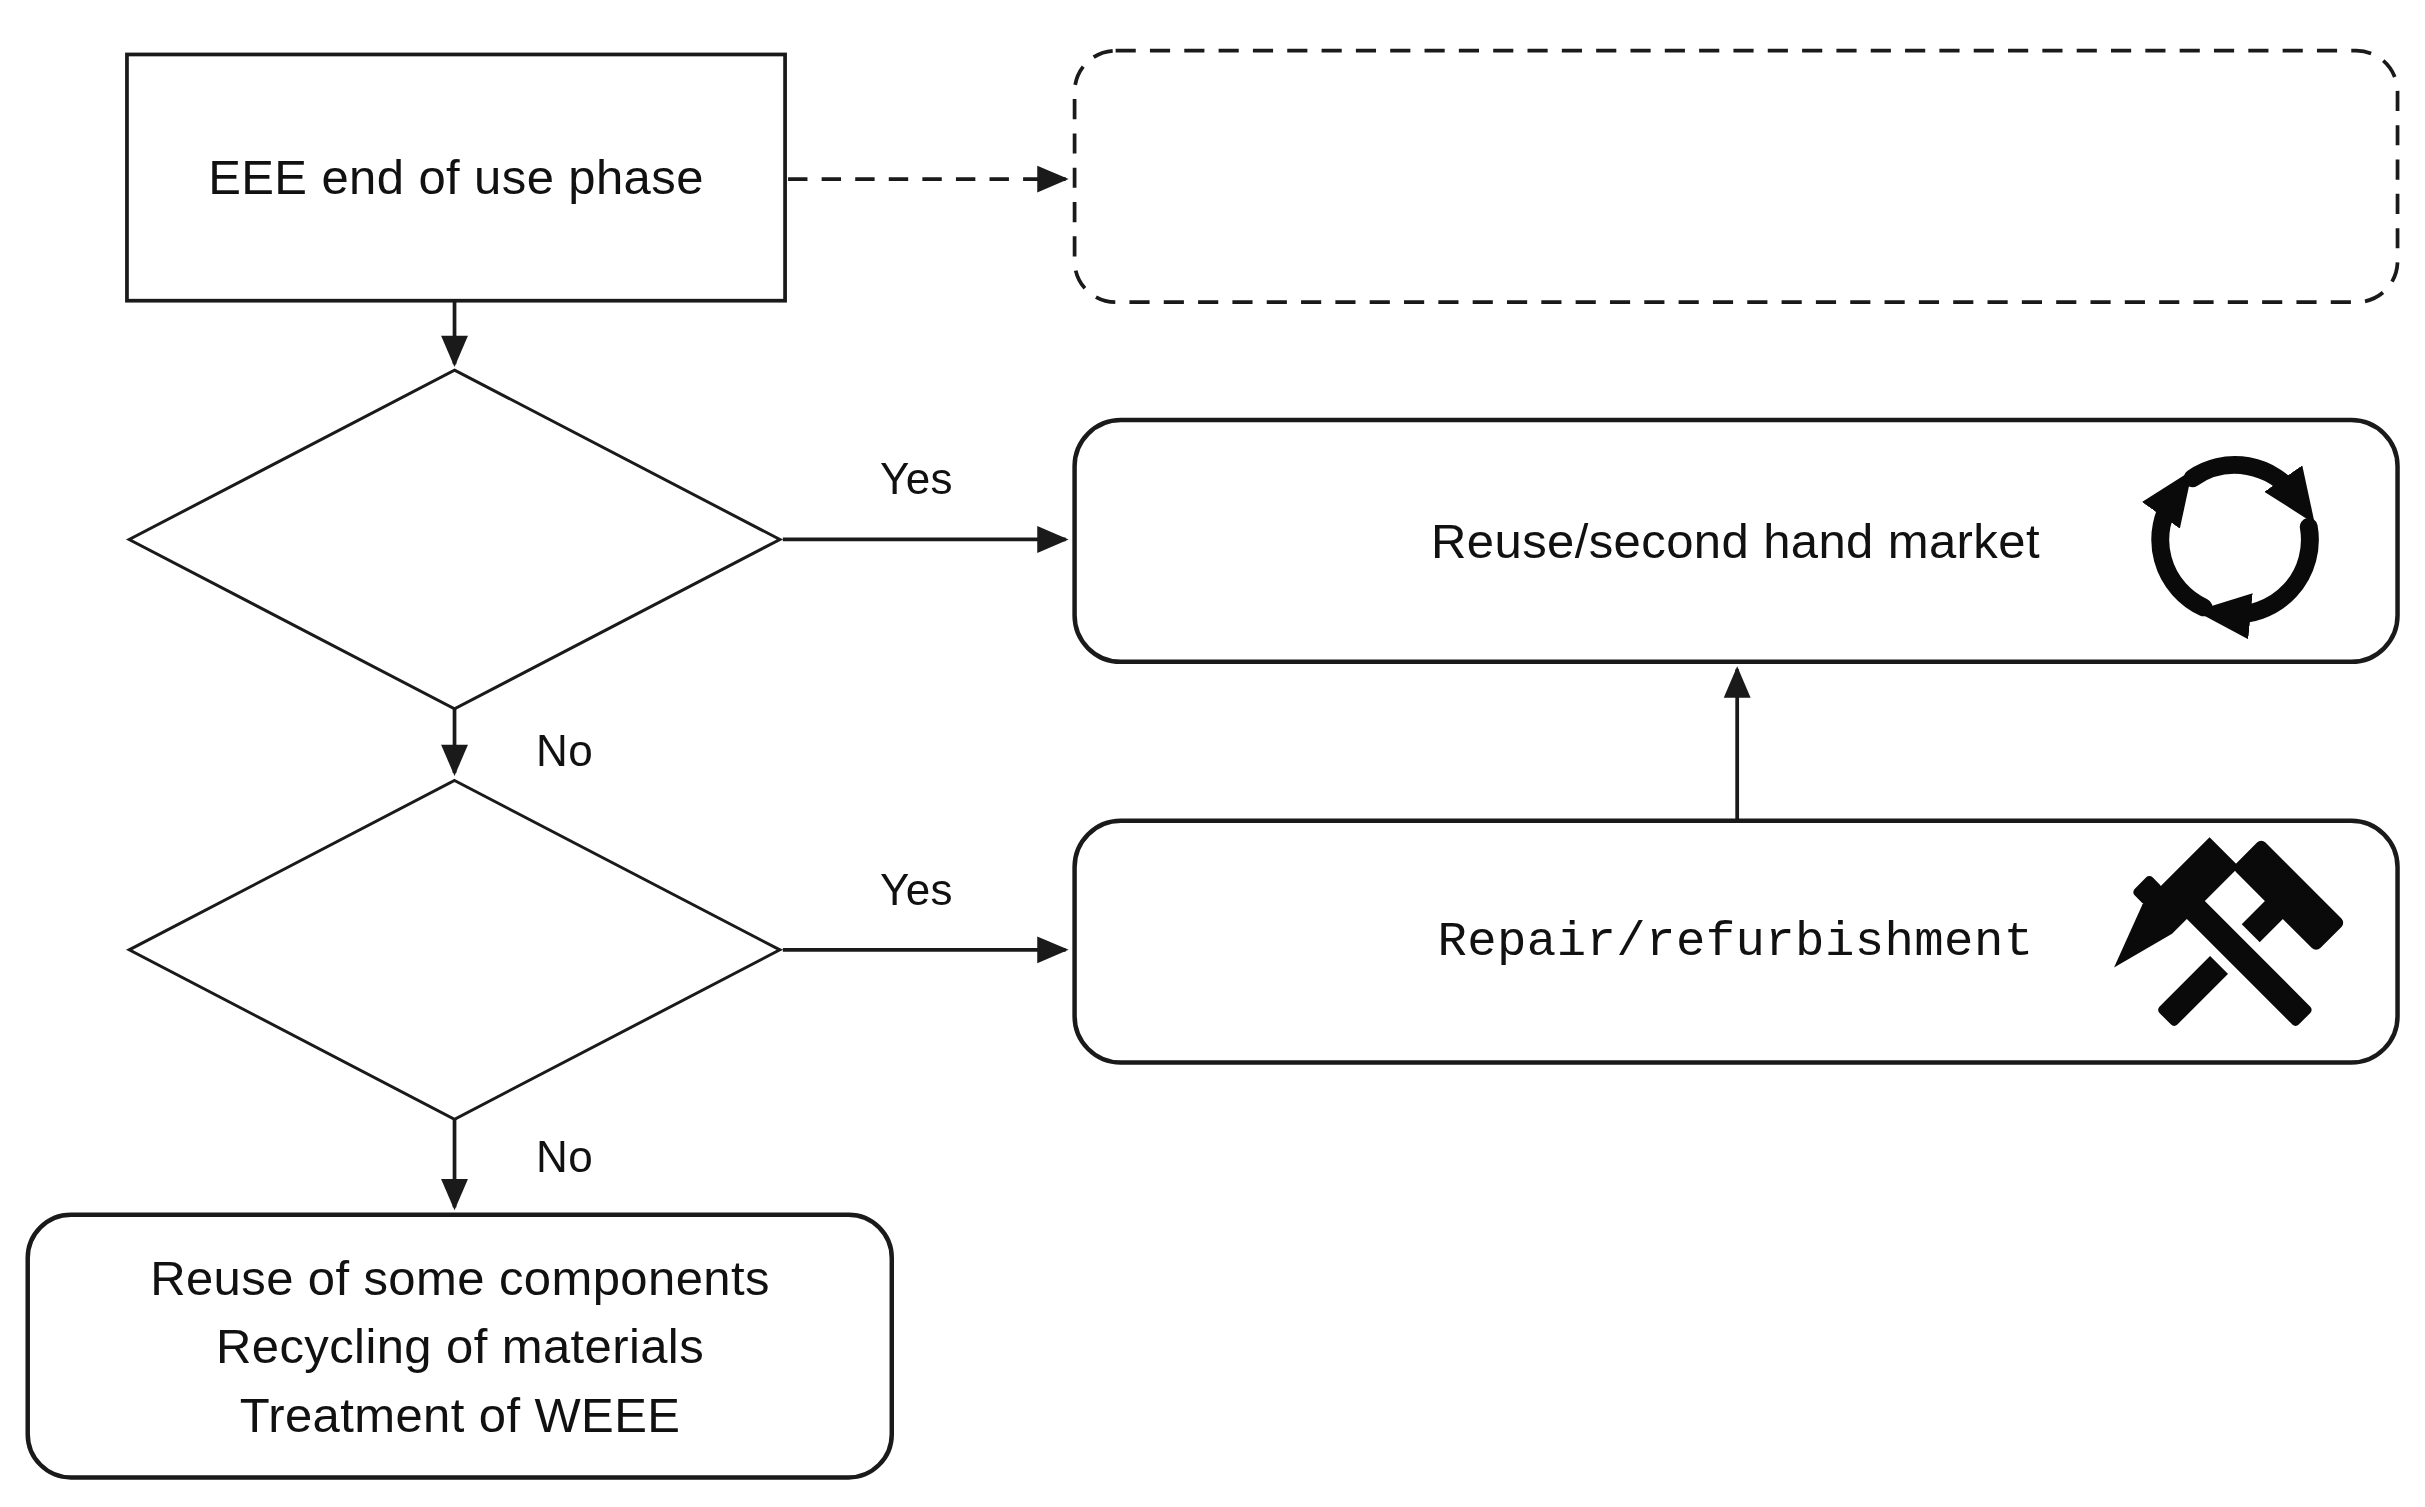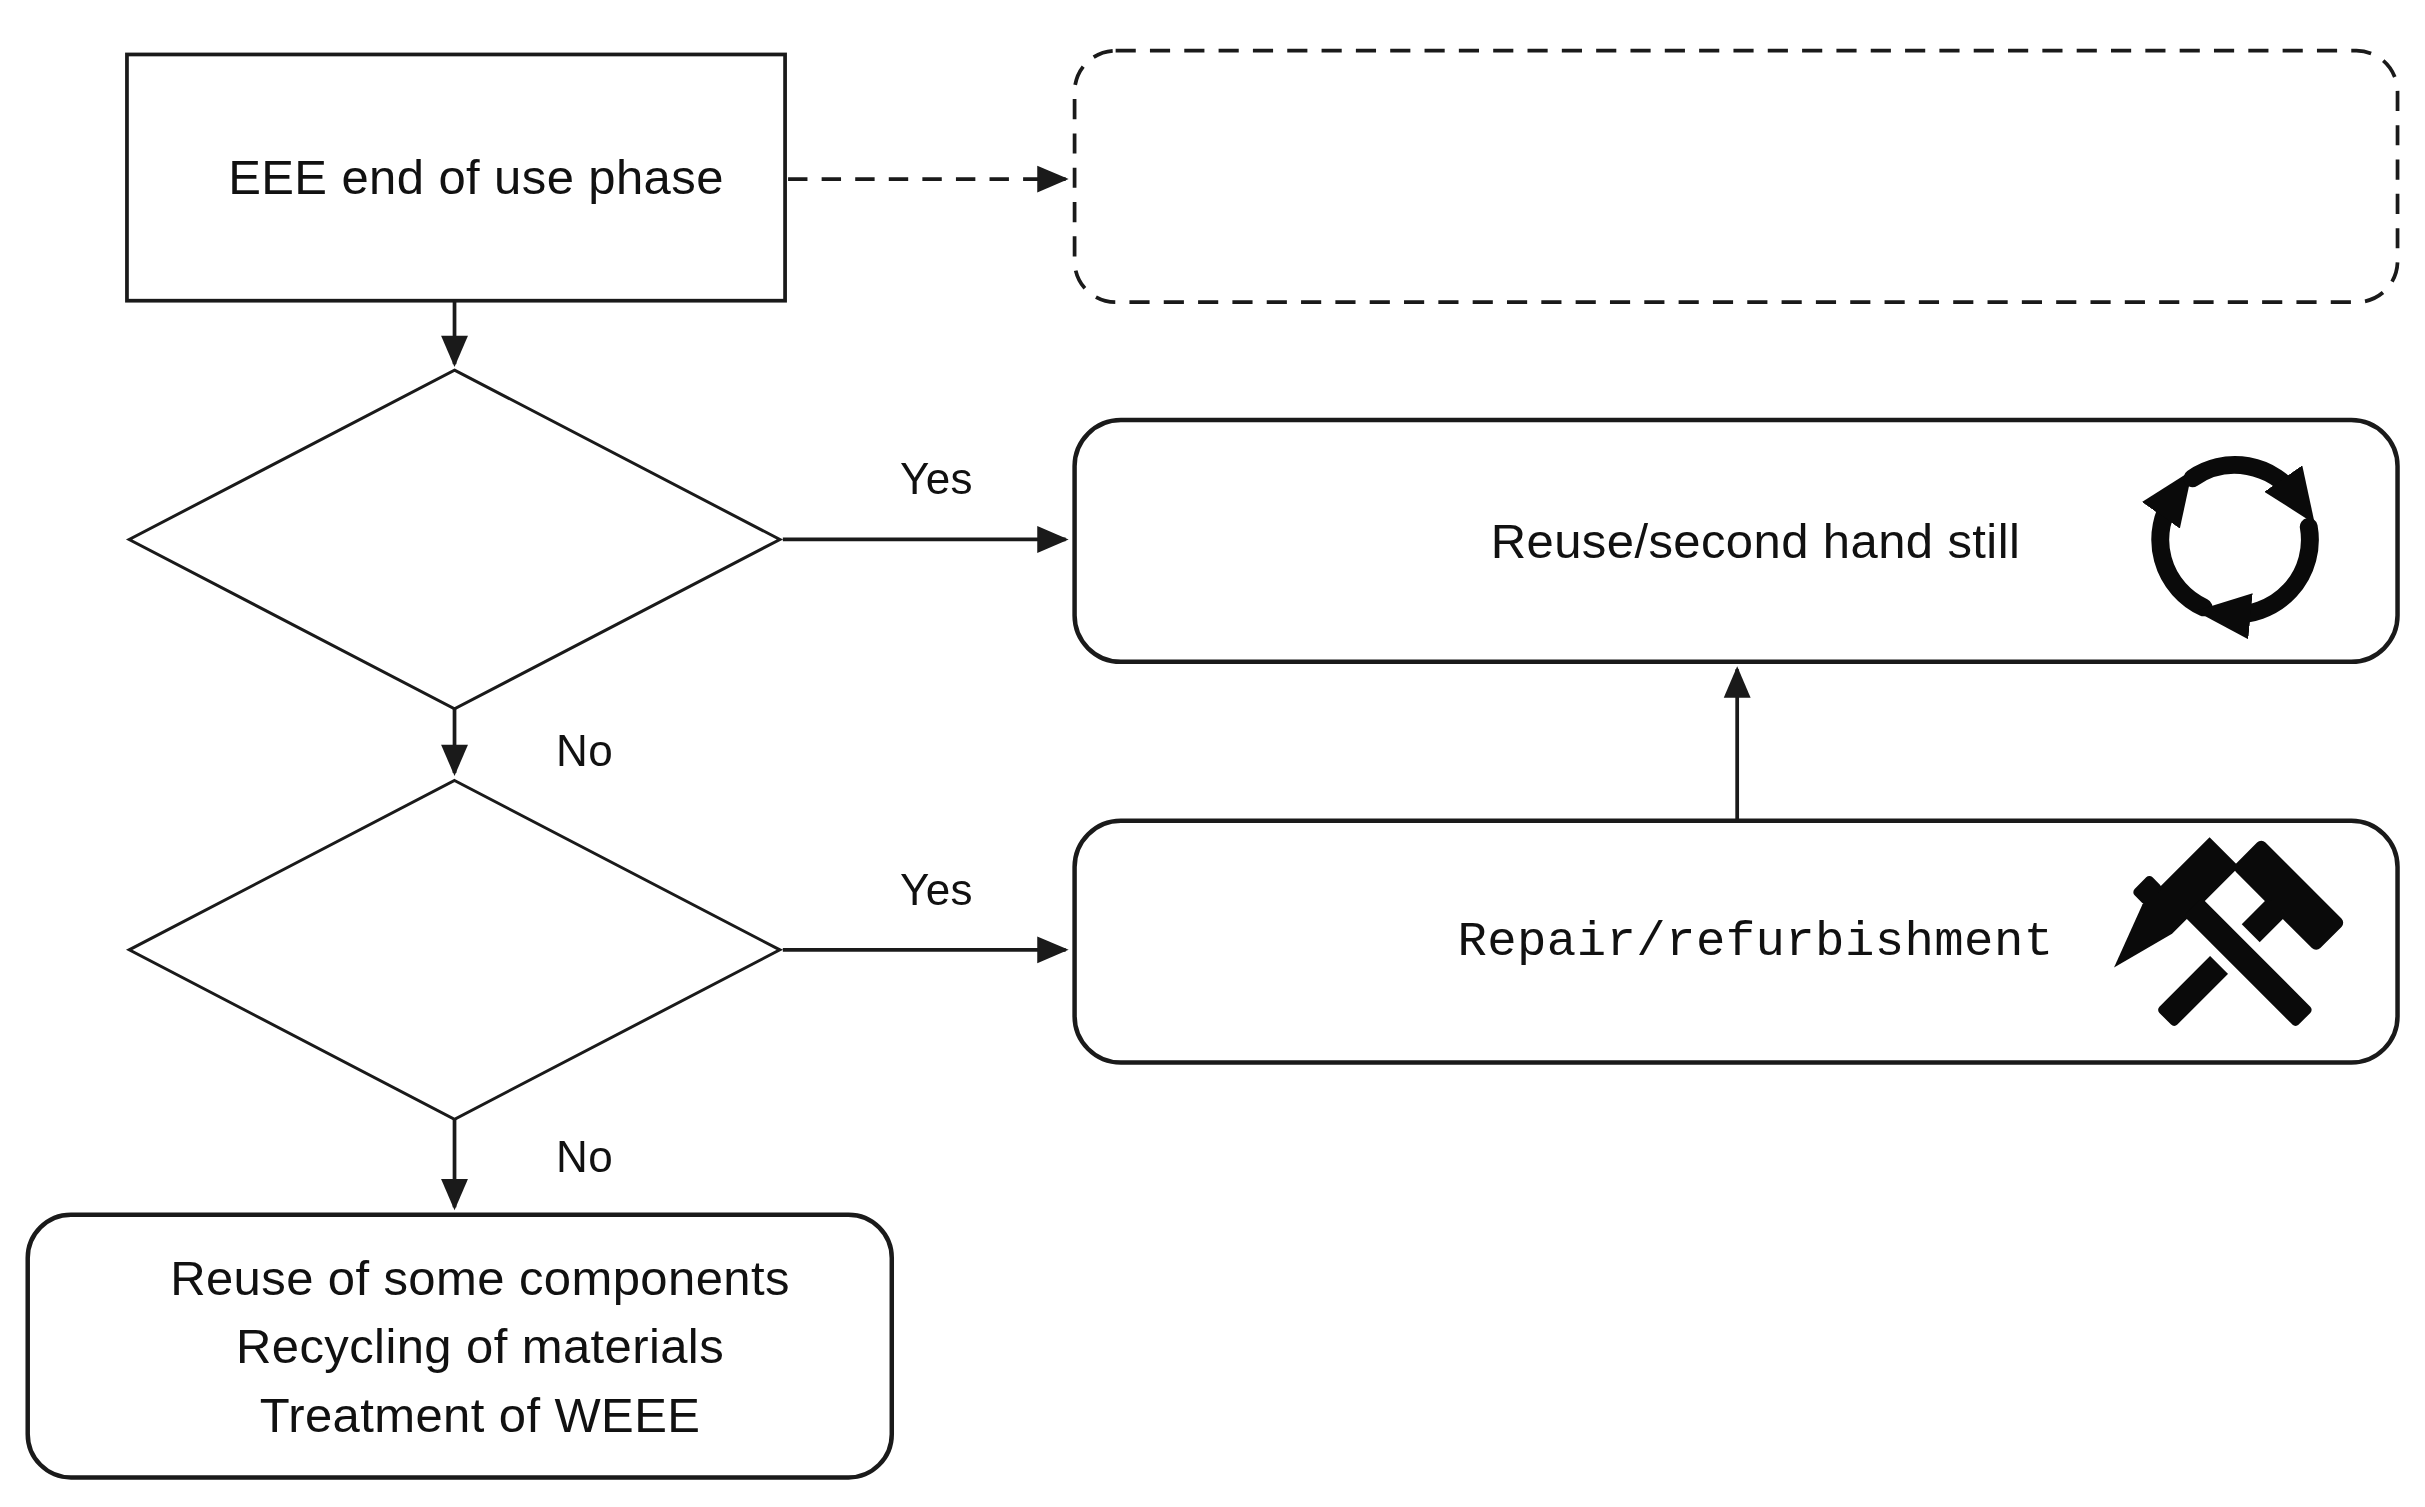--- a/index.html
+++ b/index.html
@@ -1,21 +1,21 @@
 <!DOCTYPE html>
 <html style="font-size:12px"><head>
 <meta charset="utf-8">
 <style>
   html,body{margin:0;padding:0;background:#ffffff;}
   #stage{position:relative;width:2426px;height:1508px;background:#fff;overflow:hidden;
          font-family:"Liberation Sans", sans-serif;}
   #shapes{position:absolute;left:0;top:0;width:2426px;height:1508px;}
   .label{position:absolute;display:flex;align-items:center;justify-content:center;
          text-align:center;font-size:49px;line-height:1.4;color:#111;
-         white-space:pre-line;letter-spacing:0.4px;padding-left:20px;}
+         white-space:pre-line;letter-spacing:0.4px;}
   .edge-label{font-size:44px;}
 </style>
 </head>
 <body>
 
 <div id="stage">
 
   <svg id="shapes" viewBox="0 0 3251 2021">
     <defs>
       <marker id="arrow" markerUnits="userSpaceOnUse" markerWidth="46" markerHeight="40" viewBox="0 0 46 40" refX="40" refY="20" orient="auto">
@@ -63,21 +63,21 @@
         <rect x="-44" y="-152" width="34" height="26" rx="6" fill="#0a0a0a"></rect>
         <rect x="-17" y="-80" width="34" height="212" rx="6" fill="#0a0a0a"></rect>
       </g>
     </g>
   </svg>
 
   <div class="label" style="left:127px;top:54px;width:658px;height:246px;">EEE end of use phase</div>
 
 
 
-  <div class="label" style="left:1074px;top:420px;width:1323px;height:242px;">Reuse/second hand still</div>
+  <div class="label" style="left:1074px;top:420px;width:1323px;height:242px;">Reuse/second hand market</div>
 
 
   <div class="label" style="left:1074px;top:821px;width:1323px;height:242px;font-family:Liberation Mono, monospace;">Repair/refurbishment</div>
 
   <div class="label" style="left:28px;top:1215px;width:864px;height:263px;">Reuse of some components
 Recycling of materials
 Treatment of WEEE</div>
 
   <div class="label edge-label" style="left:842px;top:449px;width:149px;height:60px;">Yes</div>
 

